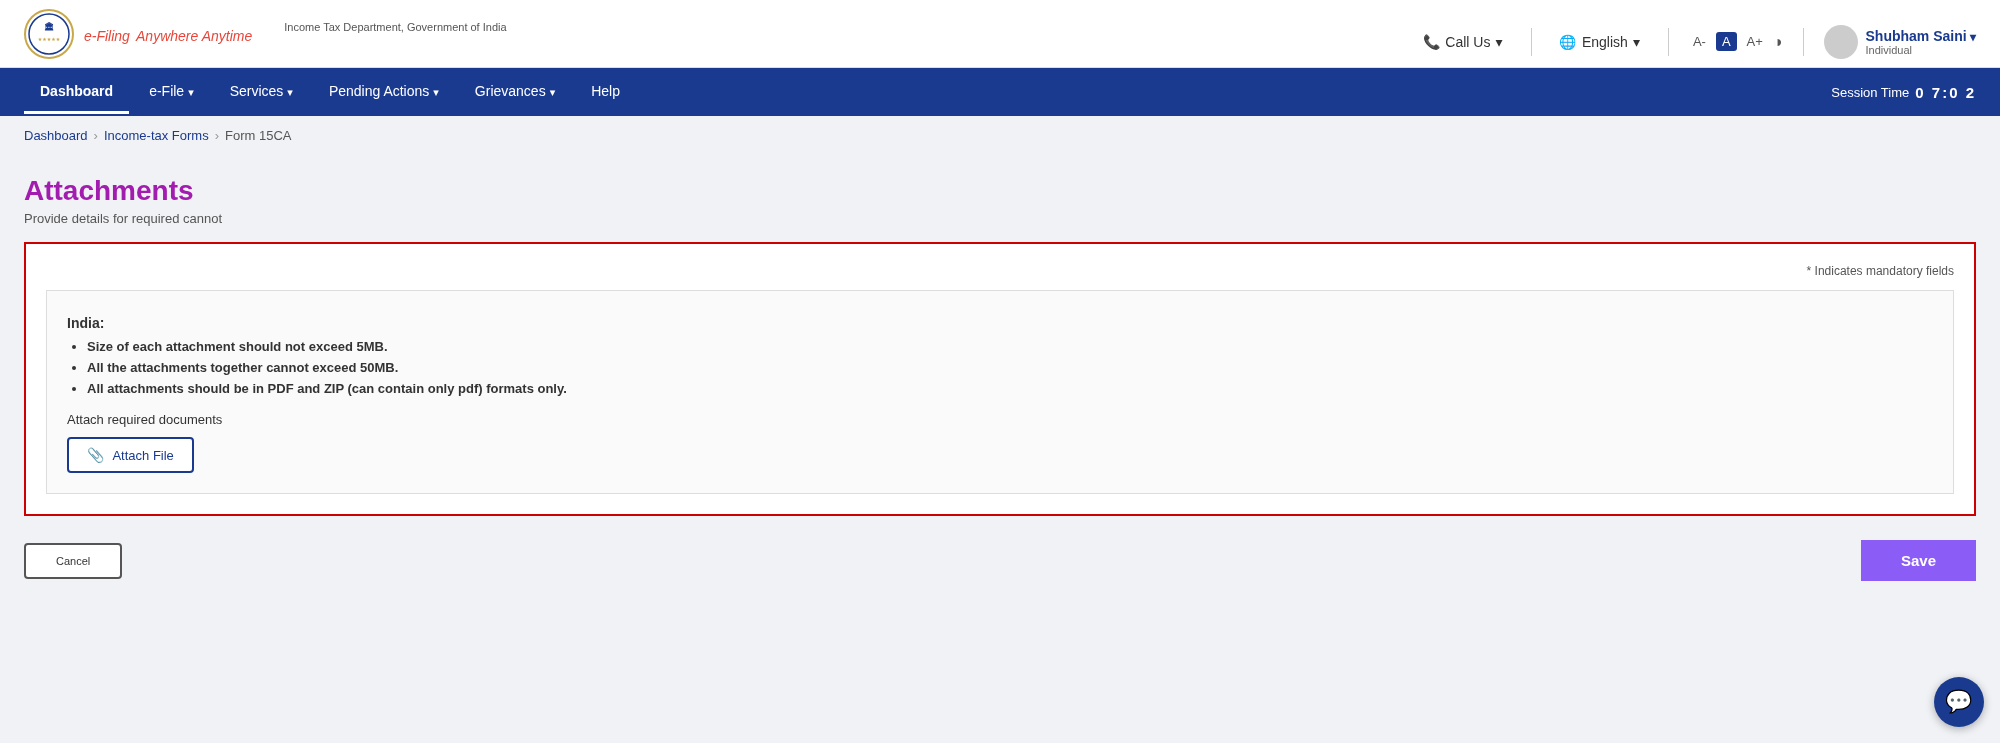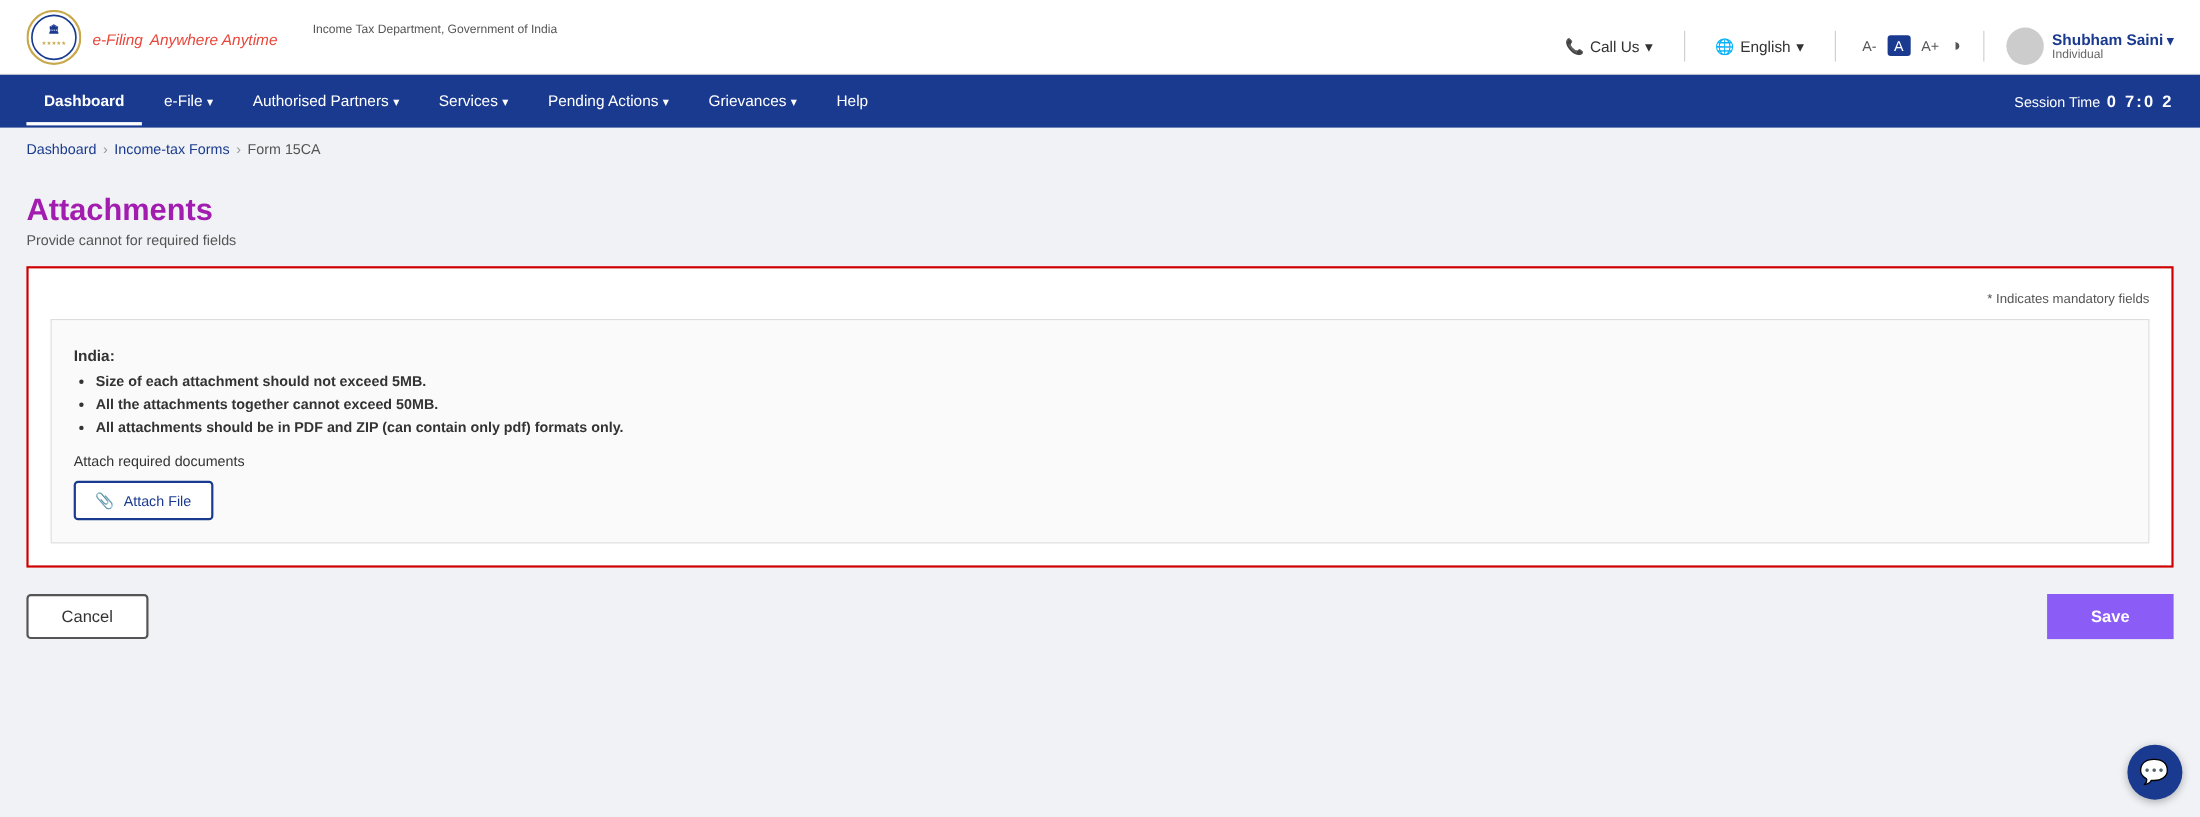--- a/index.html
+++ b/index.html
@@ -227,21 +227,21 @@
       display: flex;
       justify-content: space-between;
       align-items: center;
       padding: 0 0 20px;
     }
     .cancel-btn {
       border: 2px solid #555;
       background: #fff;
       color: #333;
       padding: 10px 30px;
-      font-size: 15px;
+      font-size: 11px;
       cursor: pointer;
       border-radius: 4px;
     }
     .save-btn {
       background: #8b5cf6;
       color: #fff;
       border: none;
       padding: 12px 40px;
       font-size: 15px;
       cursor: pointer;
@@ -320,24 +320,20 @@
 <nav class="navbar">
   <div class="nav-items">
     <a class="nav-item active">
       <span>Dashboard</span>
     </a>
     <a class="nav-item">
       <span>e-File</span>
       <span class="arrow"></span>
     </a>
     <a class="nav-item">
-      <span>Authorised Partners</span>
-      <span class="arrow"></span>
-    </a>
-    <a class="nav-item">
       <span>Services</span>
       <span class="arrow"></span>
     </a>
     <a class="nav-item">
       <span>Pending Actions</span>
       <span class="arrow"></span>
     </a>
     <a class="nav-item">
       <span>Grievances</span>
       <span class="arrow"></span>
@@ -357,21 +353,21 @@
 <div class="breadcrumb">
   <a>Dashboard</a>
   <span class="breadcrumb-sep">›</span>
   <a>Income-tax Forms</a>
   <span class="breadcrumb-sep">›</span>
   <span class="breadcrumb-current">Form 15CA</span>
 </div>
 
 <div class="main-content">
   <h1 class="page-title">Attachments</h1>
-  <p class="page-subtitle">Provide cannot for required fields</p>
+  <p class="page-subtitle">Provide details for required cannot</p>
 
   <div class="section-box">
     <div class="mandatory-note">* Indicates mandatory fields</div>
 
     <div class="inner-card">
       <div class="note-section">
         <div class="note-label">India:</div>
         <ul class="note-list">
           <li>Size of each attachment should not exceed 5MB.</li>
           <li>All the attachments together cannot exceed 50MB.</li>

